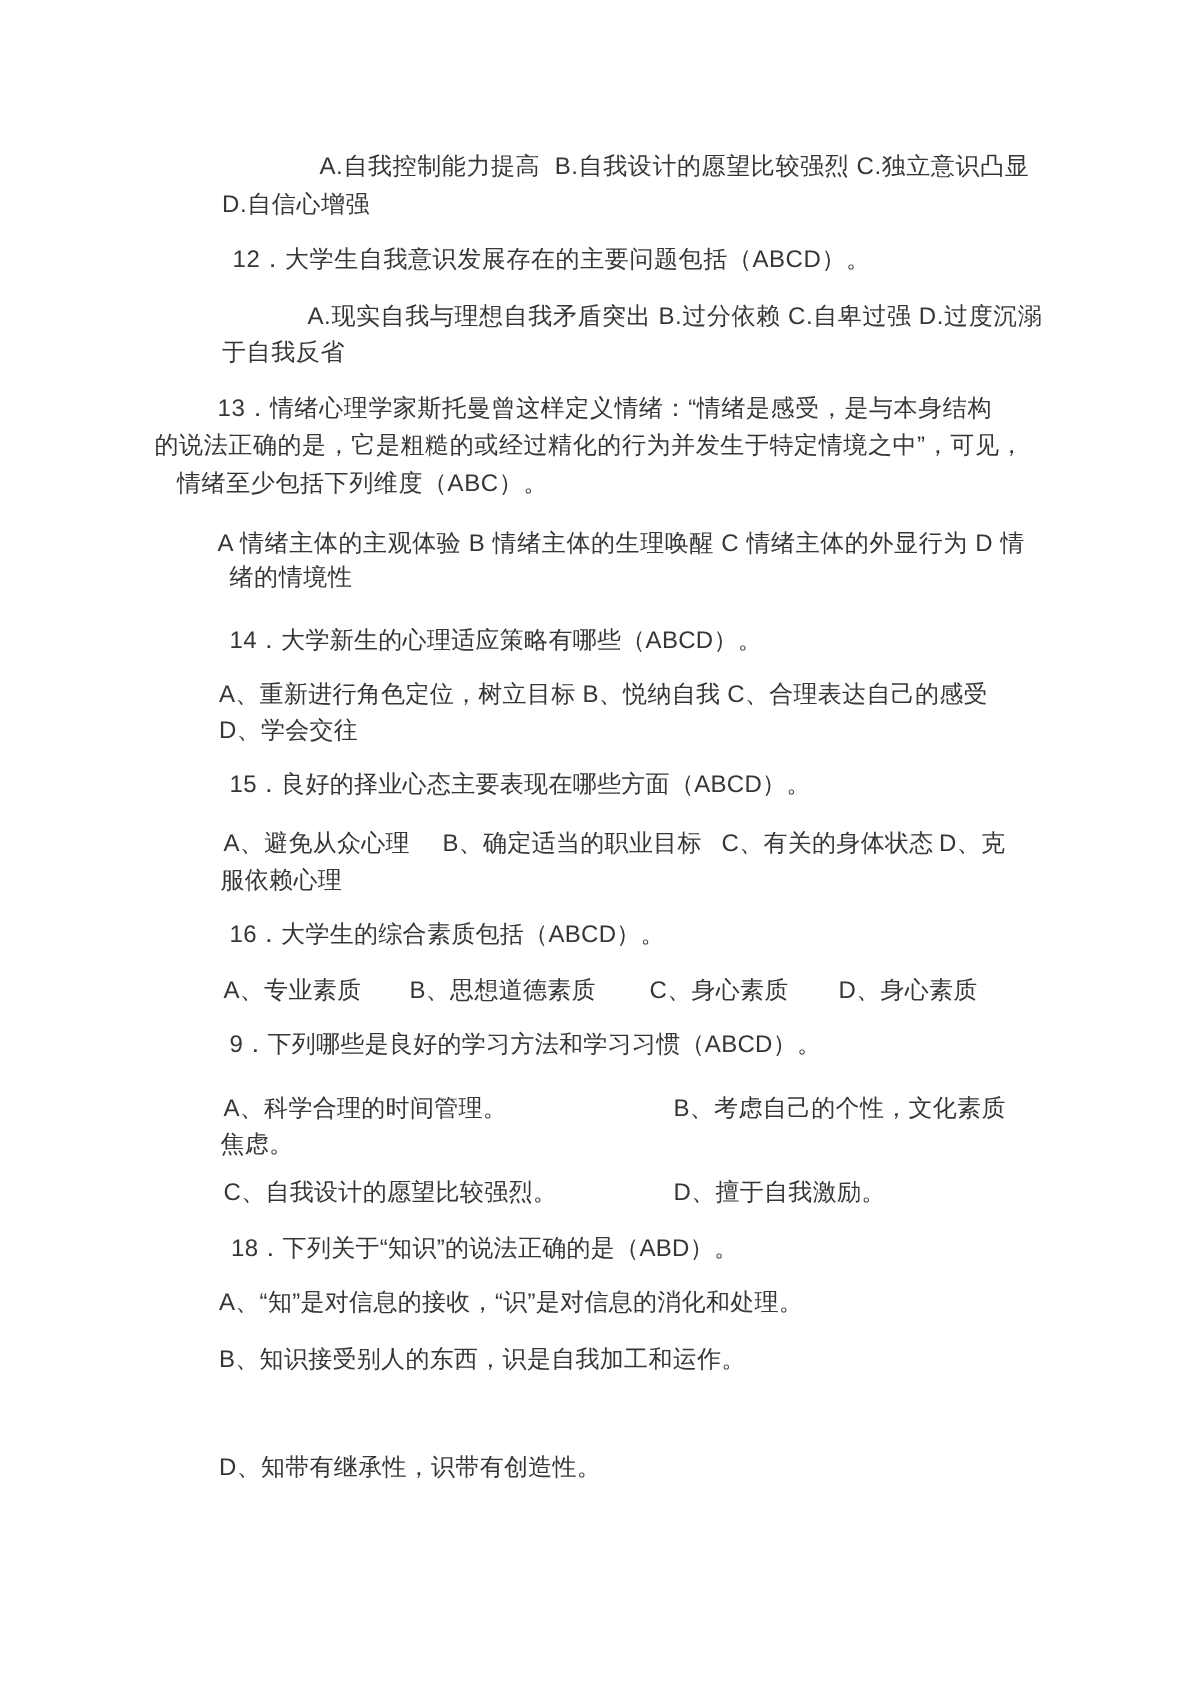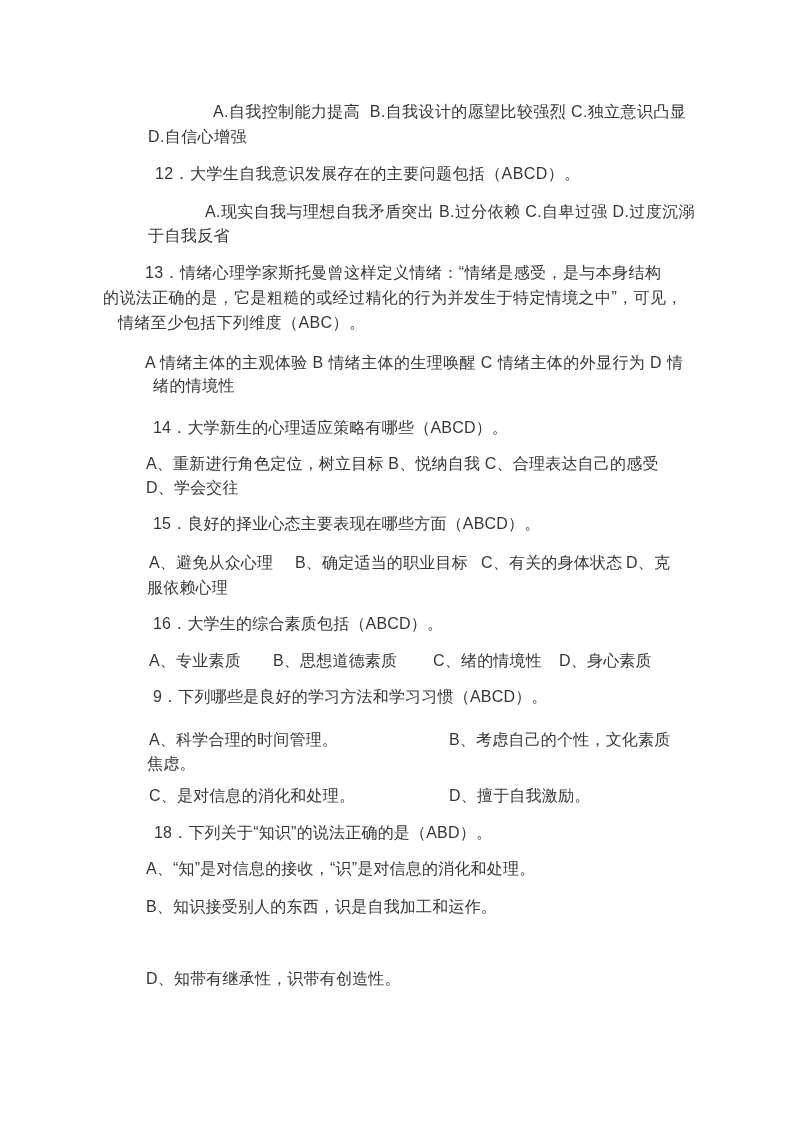--- a/index.html
+++ b/index.html
@@ -92,36 +92,36 @@
   <div class="ln sz-sm" style="top:578px">
     <span class="txt" style="left:147px">服依赖心理</span>
   </div>
 
   <div class="ln sz-sm" style="top:614px">
     <span class="txt" style="left:153px">16．大学生的综合素质包括（ABCD）。</span>
   </div>
   <div class="ln sz-sm" style="top:651px">
     <span class="txt" style="left:149px">A、专业素质</span>
     <span class="txt" style="left:273px">B、思想道德素质</span>
-    <span class="txt" style="left:433px">C、绪的情境性</span>
+    <span class="txt" style="left:433px">C、身心素质</span>
     <span class="txt" style="left:559px">D、身心素质</span>
   </div>
 
   <div class="ln sz-sm" style="top:687px">
     <span class="txt" style="left:153px">9．下列哪些是良好的学习方法和学习习惯（ABCD）。</span>
   </div>
   <div class="ln sz-sm" style="top:730px">
     <span class="txt" style="left:149px">A、科学合理的时间管理。</span>
     <span class="txt" style="left:449px">B、考虑自己的个性，文化素质</span>
   </div>
   <div class="ln sz-sm" style="top:754px">
     <span class="txt" style="left:147px">焦虑。</span>
   </div>
   <div class="ln sz-sm" style="top:786px">
-    <span class="txt" style="left:149px">C、是对信息的消化和处理。</span>
+    <span class="txt" style="left:149px">C、自我设计的愿望比较强烈。</span>
     <span class="txt" style="left:449px">D、擅于自我激励。</span>
   </div>
 
   <div class="ln sz-sm" style="top:823px">
     <span class="txt" style="left:154px">18．下列关于“知识”的说法正确的是（ABD）。</span>
   </div>
   <div class="ln sz-sm" style="top:859px">
     <span class="txt" style="left:146px">A、“知”是对信息的接收，“识”是对信息的消化和处理。</span>
   </div>
   <div class="ln sz-sm" style="top:897px">

